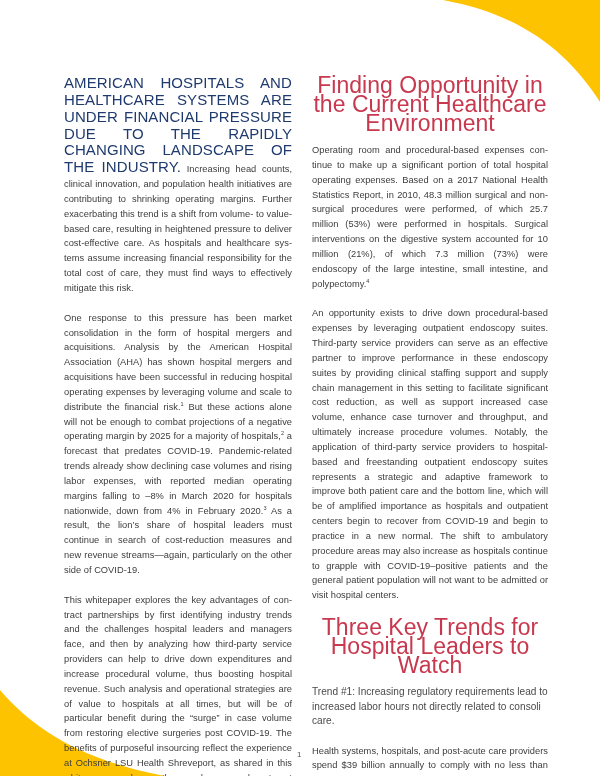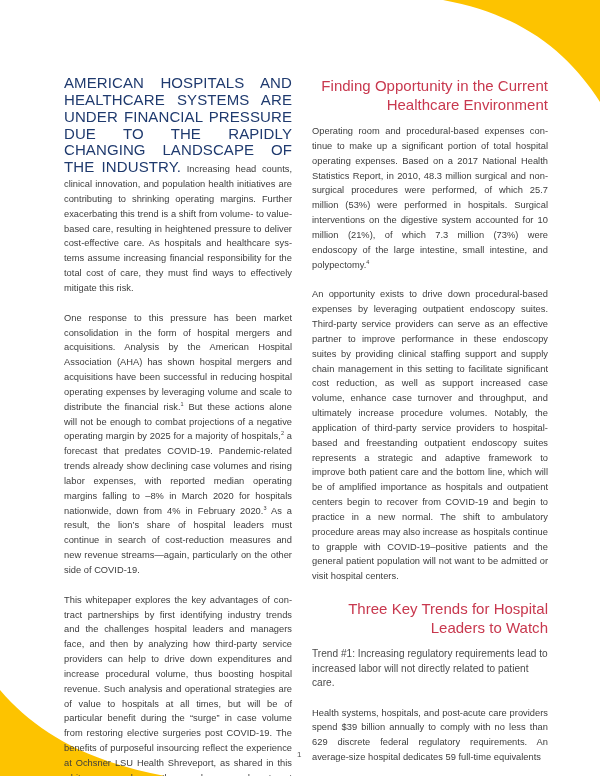--- a/index.html
+++ b/index.html
@@ -53,25 +53,25 @@
     }
     .lead {
       color: #1f3a6e;
       font-weight: normal;
       text-transform: uppercase;
       font-size: 15px;
       letter-spacing: 0.1px;
     }
     .section-heading {
       color: #c8384e;
-      font-size: 15px;
+      font-size: 23px;
       line-height: 19px;
       font-weight: normal;
       margin: 0 0 10px 0;
-      text-align: right;
+      text-align: center;
     }
     .section-heading.second {
       margin-top: 4px;
     }
     .subheading {
       color: #4a4a4a;
       font-size: 10.1px;
       line-height: 14.6px;
       text-align: left;
       margin: 0;
@@ -107,17 +107,17 @@
   <p><span class="lead">American hospitals and healthcare sys­tems are under financial pressure due to the rapidly changing landscape of the industry.</span><span> Increasing head counts, clinical innovation, and population health initiatives are con­tributing to shrinking operating margins. Further exacerbating this trend is a shift from volume- to value-based care, resulting in heightened pressure to deliver cost-effective care. As hospitals and healthcare sys­tems assume increasing financial responsibility for the total cost of care, they must find ways to effectively mitigate this risk.</span></p>
   <p><span>One response to this pressure has been market consoli­dation in the form of hospital mergers and acquisitions. Analysis by the American Hospital Association (AHA) has shown hospital mergers and acquisitions have been successful in reducing hospital operating expenses by leveraging volume and scale to distribute the financial risk.</span><sup>1</sup><span> But these actions alone will not be enough to combat projections of a negative operating margin by 2025 for a majority of hospitals,</span><sup>2</sup><span> a forecast that predates COVID-19. Pandemic-related trends already show declining case volumes and rising labor expenses, with reported median operating margins falling to –8% in March 2020 for hospitals nationwide, down from 4% in February 2020.</span><sup>3</sup><span> As a result, the lion’s share of hospital leaders must continue in search of cost-reduction mea­sures and new revenue streams—again, particularly on the other side of COVID-19.</span></p>
   <p>This whitepaper explores the key advantages of con­tract partnerships by first identifying industry trends and the challenges hospital leaders and managers face, and then by analyzing how third-party service provid­ers can help to drive down expenditures and increase procedural volume, thus boosting hospital revenue. Such analysis and operational strategies are of value to hospitals at all times, but will be of particular ben­efit during the “surge” in case volume from restoring elective surgeries post COVID-19. The benefits of pur­poseful insourcing reflect the experience at Ochsner LSU Health Shreveport, as shared in this whitepaper, where the endoscopy department benefited from a targeted, continuous contract service solution amid a large health system merger.</p>
 </div>
 
 <div class="col col-right">
   <h2 class="section-heading">Finding Opportunity in the Current Healthcare Environment</h2>
   <p><span>Operating room and procedural-based expenses con­tinue to make up a significant portion of total hospital operating expenses. Based on a 2017 National Health Statistics Report, in 2010, 48.3 million surgical and non-surgical procedures were performed, of which 25.7 million (53%) were performed in hospitals. Surgical interventions on the digestive system accounted for 10 million (21%), of which 7.3 million (73%) were endoscopy of the large intestine, small intestine, and polypectomy.</span><sup>4</sup></p>
   <p>An opportunity exists to drive down procedural-based expenses by leveraging outpatient endoscopy suites. Third-party service providers can serve as an effective partner to improve performance in these endoscopy suites by providing clinical staffing support and supply chain management in this setting to facilitate significant cost reduction, as well as support increased case volume, enhance case turnover and throughput, and ultimately increase procedure volumes. Notably, the application of third-party service providers to hospital-based and freestanding outpatient endoscopy suites represents a strategic and adaptive framework to improve both patient care and the bottom line, which will be of ampli­fied importance as hospitals and outpatient centers begin to recover from COVID-19 and begin to practice in a new normal. The shift to ambulatory procedure areas may also increase as hospitals continue to grap­ple with COVID-19–positive patients and the general patient population will not want to be admitted or visit hospital centers.</p>
   <h2 class="section-heading second">Three Key Trends for Hospital Leaders to Watch</h2>
-  <p class="subheading">Trend #1: Increasing regulatory requirements lead to increased labor will not directly related to patient care.</p>
+  <p class="subheading">Trend #1: Increasing regulatory requirements lead to increased labor hours not directly related to consoli care.</p>
   <p class="after-sub">Health systems, hospitals, and post-acute care provid­ers spend $39 billion annually to comply with no less than 629 discrete federal regulatory requirements. An average-size hospital dedicates 59 full-time equivalents</p>
 </div>
 
 <div class="page-number">1</div>
 
 </body></html>

